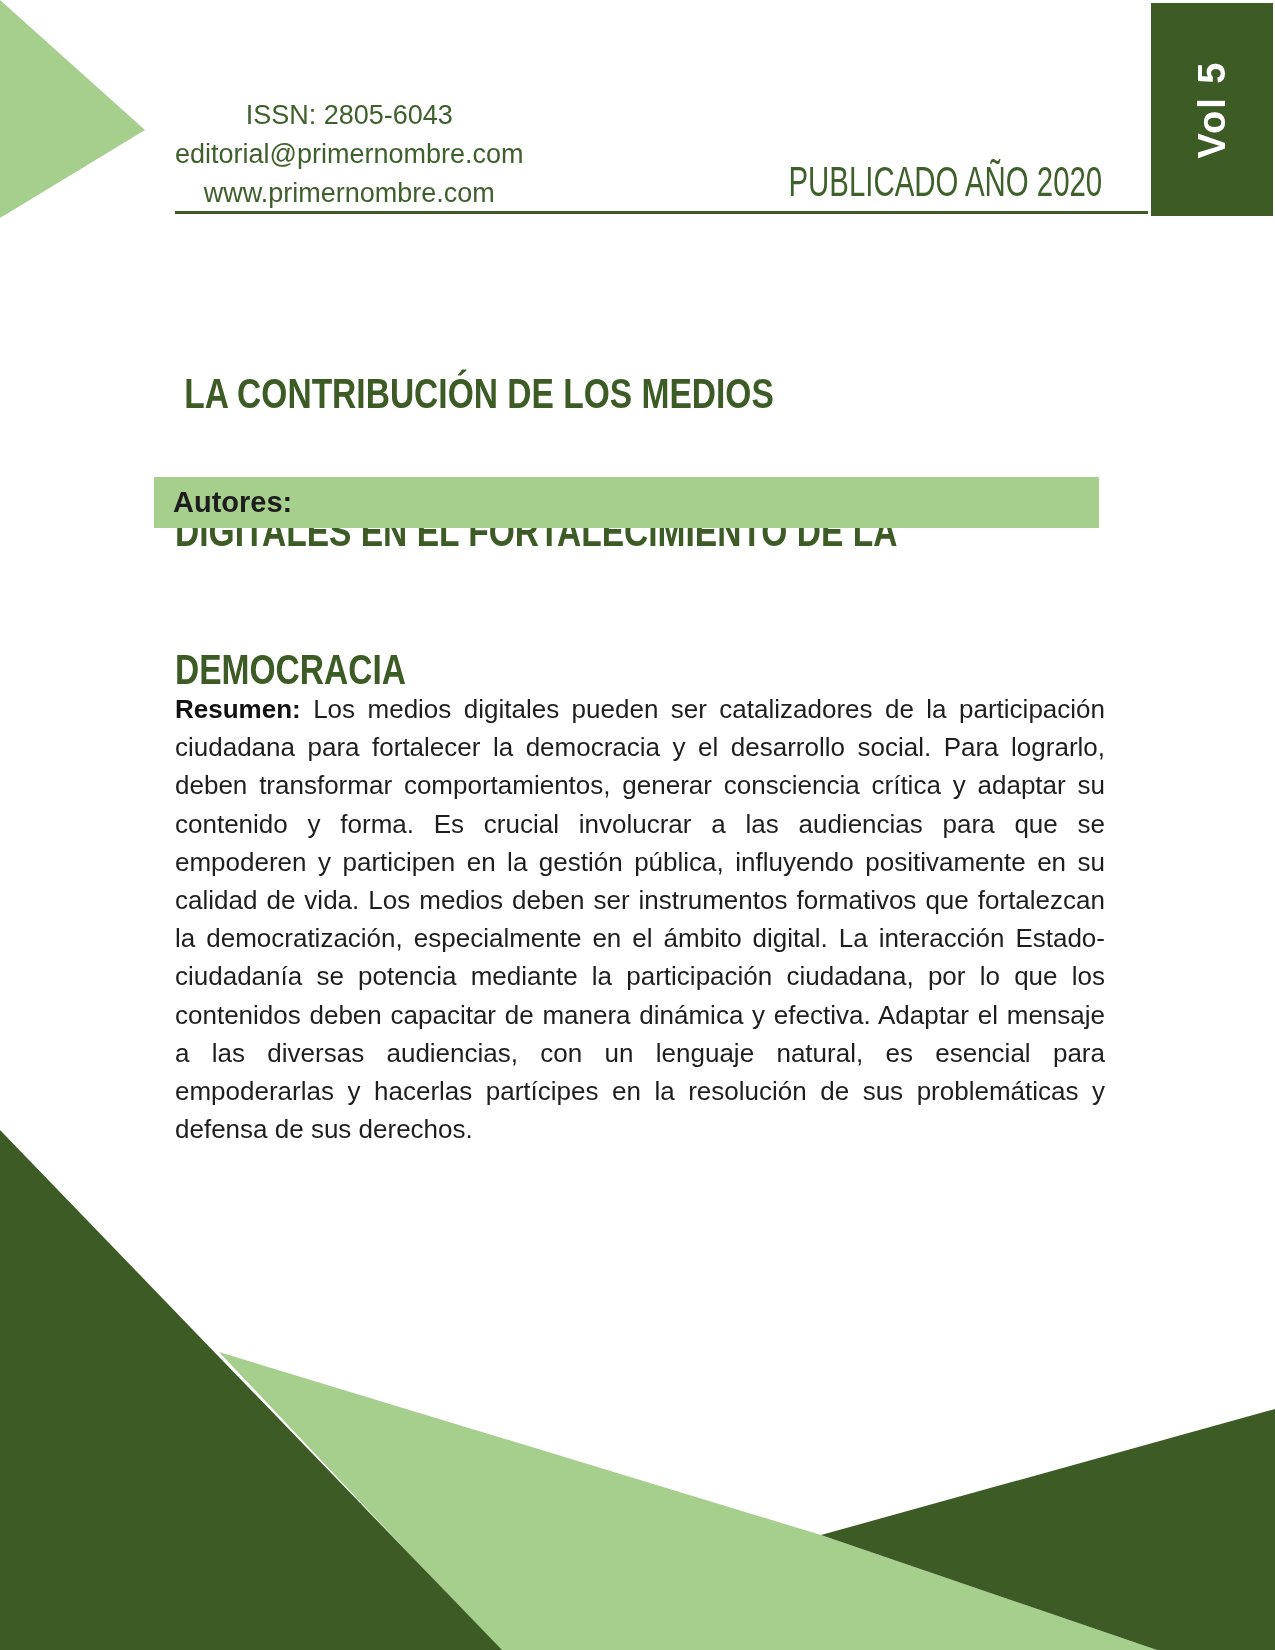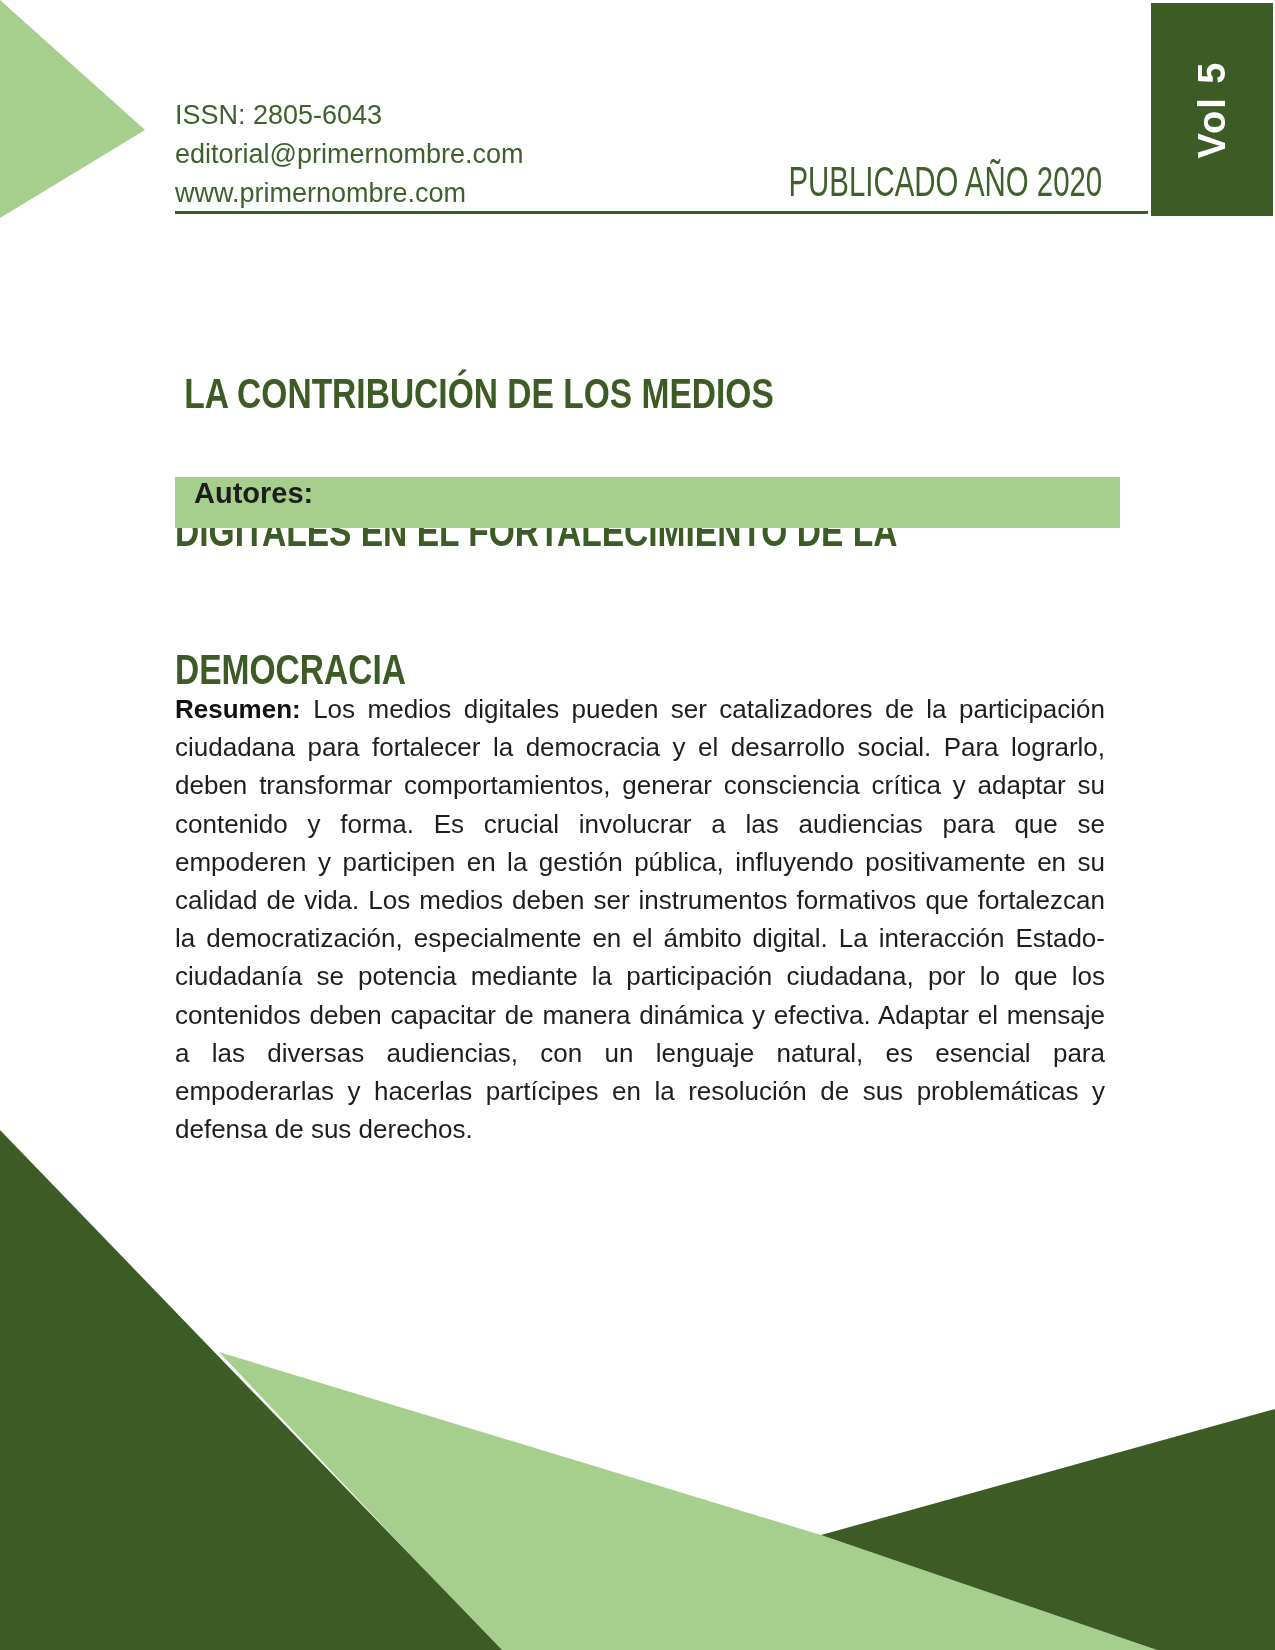--- a/index.html
+++ b/index.html
@@ -8,21 +8,21 @@
     width:1275px;height:1650px;
     overflow:hidden;
     background:#ffffff;
     font-family:"Liberation Sans", sans-serif;
   }
   .deco-layer{position:absolute;inset:0;z-index:0;}
   .content{position:absolute;inset:0;z-index:1;}
 
   .contact-block{
     position:absolute;left:175px;top:96px;
-    font-size:27px;line-height:39px;color:#3e612b;
+    font-size:27px;line-height:39px;color:#3e612b;text-align:center;
   }
   .published{
     position:absolute;right:173px;top:158px;
     font-size:42px;color:#3e612b;white-space:pre;
     transform:scaleX(0.70);transform-origin:right top;
   }
   .header-rule{
     position:absolute;left:175px;top:211px;width:973px;height:3px;
     background:#3d5c25;
   }
@@ -36,23 +36,23 @@
     color:#ffffff;font-weight:bold;font-size:38px;letter-spacing:2px;
     white-space:pre;
   }
   .title-block{
     position:absolute;left:175px;top:278px;
     color:#3d5c25;font-weight:bold;font-size:43px;line-height:46px;
     transform:scaleX(0.78);transform-origin:left top;
     white-space:pre;
   }
   .authors-bar{
-    position:absolute;left:175px;top:477px;width:945px;height:51px;
+    position:absolute;left:154px;top:477px;width:945px;height:51px;
     background:#a6ce8d;
-    display:flex;
+    display:flex;align-items:center;
   }
   .authors-bar .label{
     margin-left:19px;font-size:29px;font-weight:bold;color:#1d1d1d;
   }
   .author-line{
     position:absolute;left:191px;top:564px;
     font-size:28px;color:#3d3d3d;
   }
   .abstract{
     position:absolute;left:175px;top:690px;width:930px;

